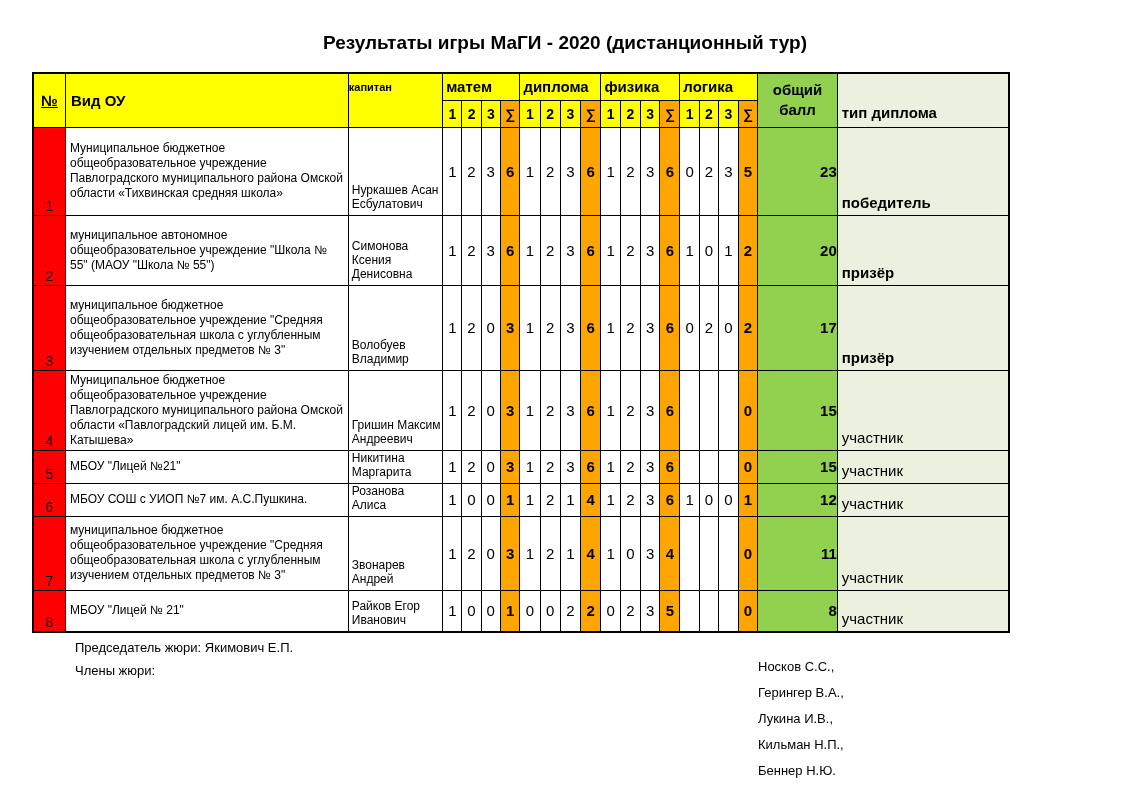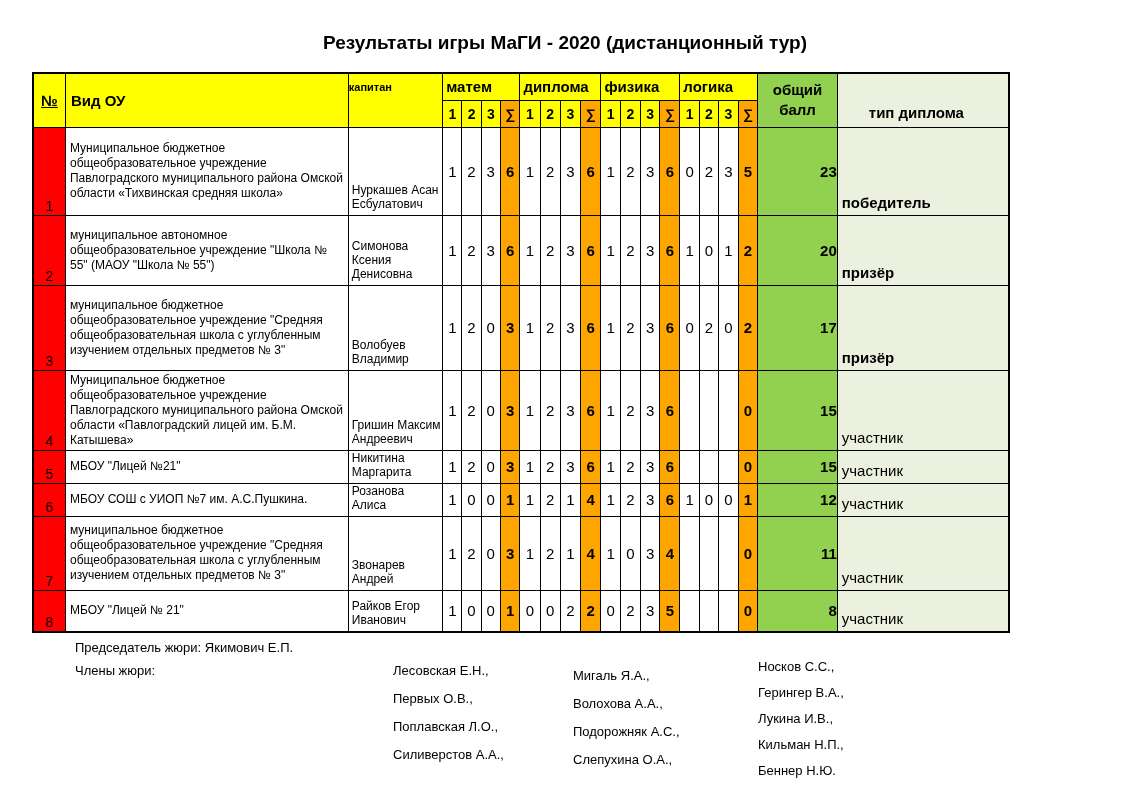--- a/index.html
+++ b/index.html
@@ -16,21 +16,21 @@
   thead th { background:#FFFF00; font-weight:bold; }
   .num-h { vertical-align:middle; text-align:center; font-size:15px; }
   .num-h span { text-decoration:underline; }
   .school-h { vertical-align:middle; text-align:left; padding-left:5px; font-size:15px; }
   .capt-h { vertical-align:top; text-align:left; font-size:11px; padding-top:7px;margin-top:14px; }
   .subj-h { vertical-align:middle; text-align:left; padding-left:3px; font-size:15px; }
   .sub-h  { text-align:center; vertical-align:middle; font-size:14px; }
   th.sum-h { background:#FFA500; }
   .total-h { background:#92D050; vertical-align:middle; text-align:center; font-size:15px; }
   .total-h-inner { width:56px; margin:4px auto; line-height:1.35; }
-  .dipl-h { background:#EBF1DE; text-align:center; vertical-align:bottom; padding:0 17px 6px 4px; font-size:15px; }
+  .dipl-h { background:#EBF1DE; text-align:left; vertical-align:bottom; padding:0 17px 6px 4px; font-size:15px; }
 
   td.rn { background:#FF0000; text-align:center; vertical-align:bottom; font-size:14px; padding-bottom:1px; }
   td.school { font-size:12px; line-height:1.25; text-align:left; vertical-align:middle; padding:1px 2px 1px 4px; }
   td.captain { font-size:12px; line-height:1.15; text-align:left; vertical-align:bottom; padding:1px 1px 3px 3px; }
   td.s { text-align:center; vertical-align:middle; font-size:15px; background:#fff; }
   td.m { background:#FFA500; font-weight:bold; }
   td.t { background:#92D050; font-weight:bold; text-align:right; vertical-align:middle; font-size:15px; }
   td.d { background:#EBF1DE; text-align:left; vertical-align:bottom; font-size:15px; padding:0 3px 4px 4px; }
   td.d.bold { font-weight:bold; }
 
@@ -289,32 +289,20 @@
         <td class="s"></td>
         <td class="s m">0</td>
         <td class="t">8</td>
         <td class="d">участник</td>
       </tr>
     </tbody>
   </table>
 
   <div class="chair">Председатель жюри: Якимович Е.П.</div>
   <div class="members-label">Члены жюри:</div>
-  <div class="jury-col jc1">
-    <div>Лесовская Е.Н.,</div>
-    <div>Первых О.В.,</div>
-    <div>Поплавская Л.О.,</div>
-    <div>Силиверстов А.А.,</div>
-  </div>
-  <div class="jury-col jc2">
-    <div>Мигаль Я.А.,</div>
-    <div>Волохова А.А.,</div>
-    <div>Подорожняк А.С.,</div>
-    <div>Слепухина О.А.,</div>
-  </div>
   <div class="jury-col jc3">
     <div>Носков С.С.,</div>
     <div>Герингер В.А.,</div>
     <div>Лукина И.В.,</div>
     <div>Кильман Н.П.,</div>
     <div>Беннер Н.Ю.</div>
   </div>
 </div>
 
 </body></html>

